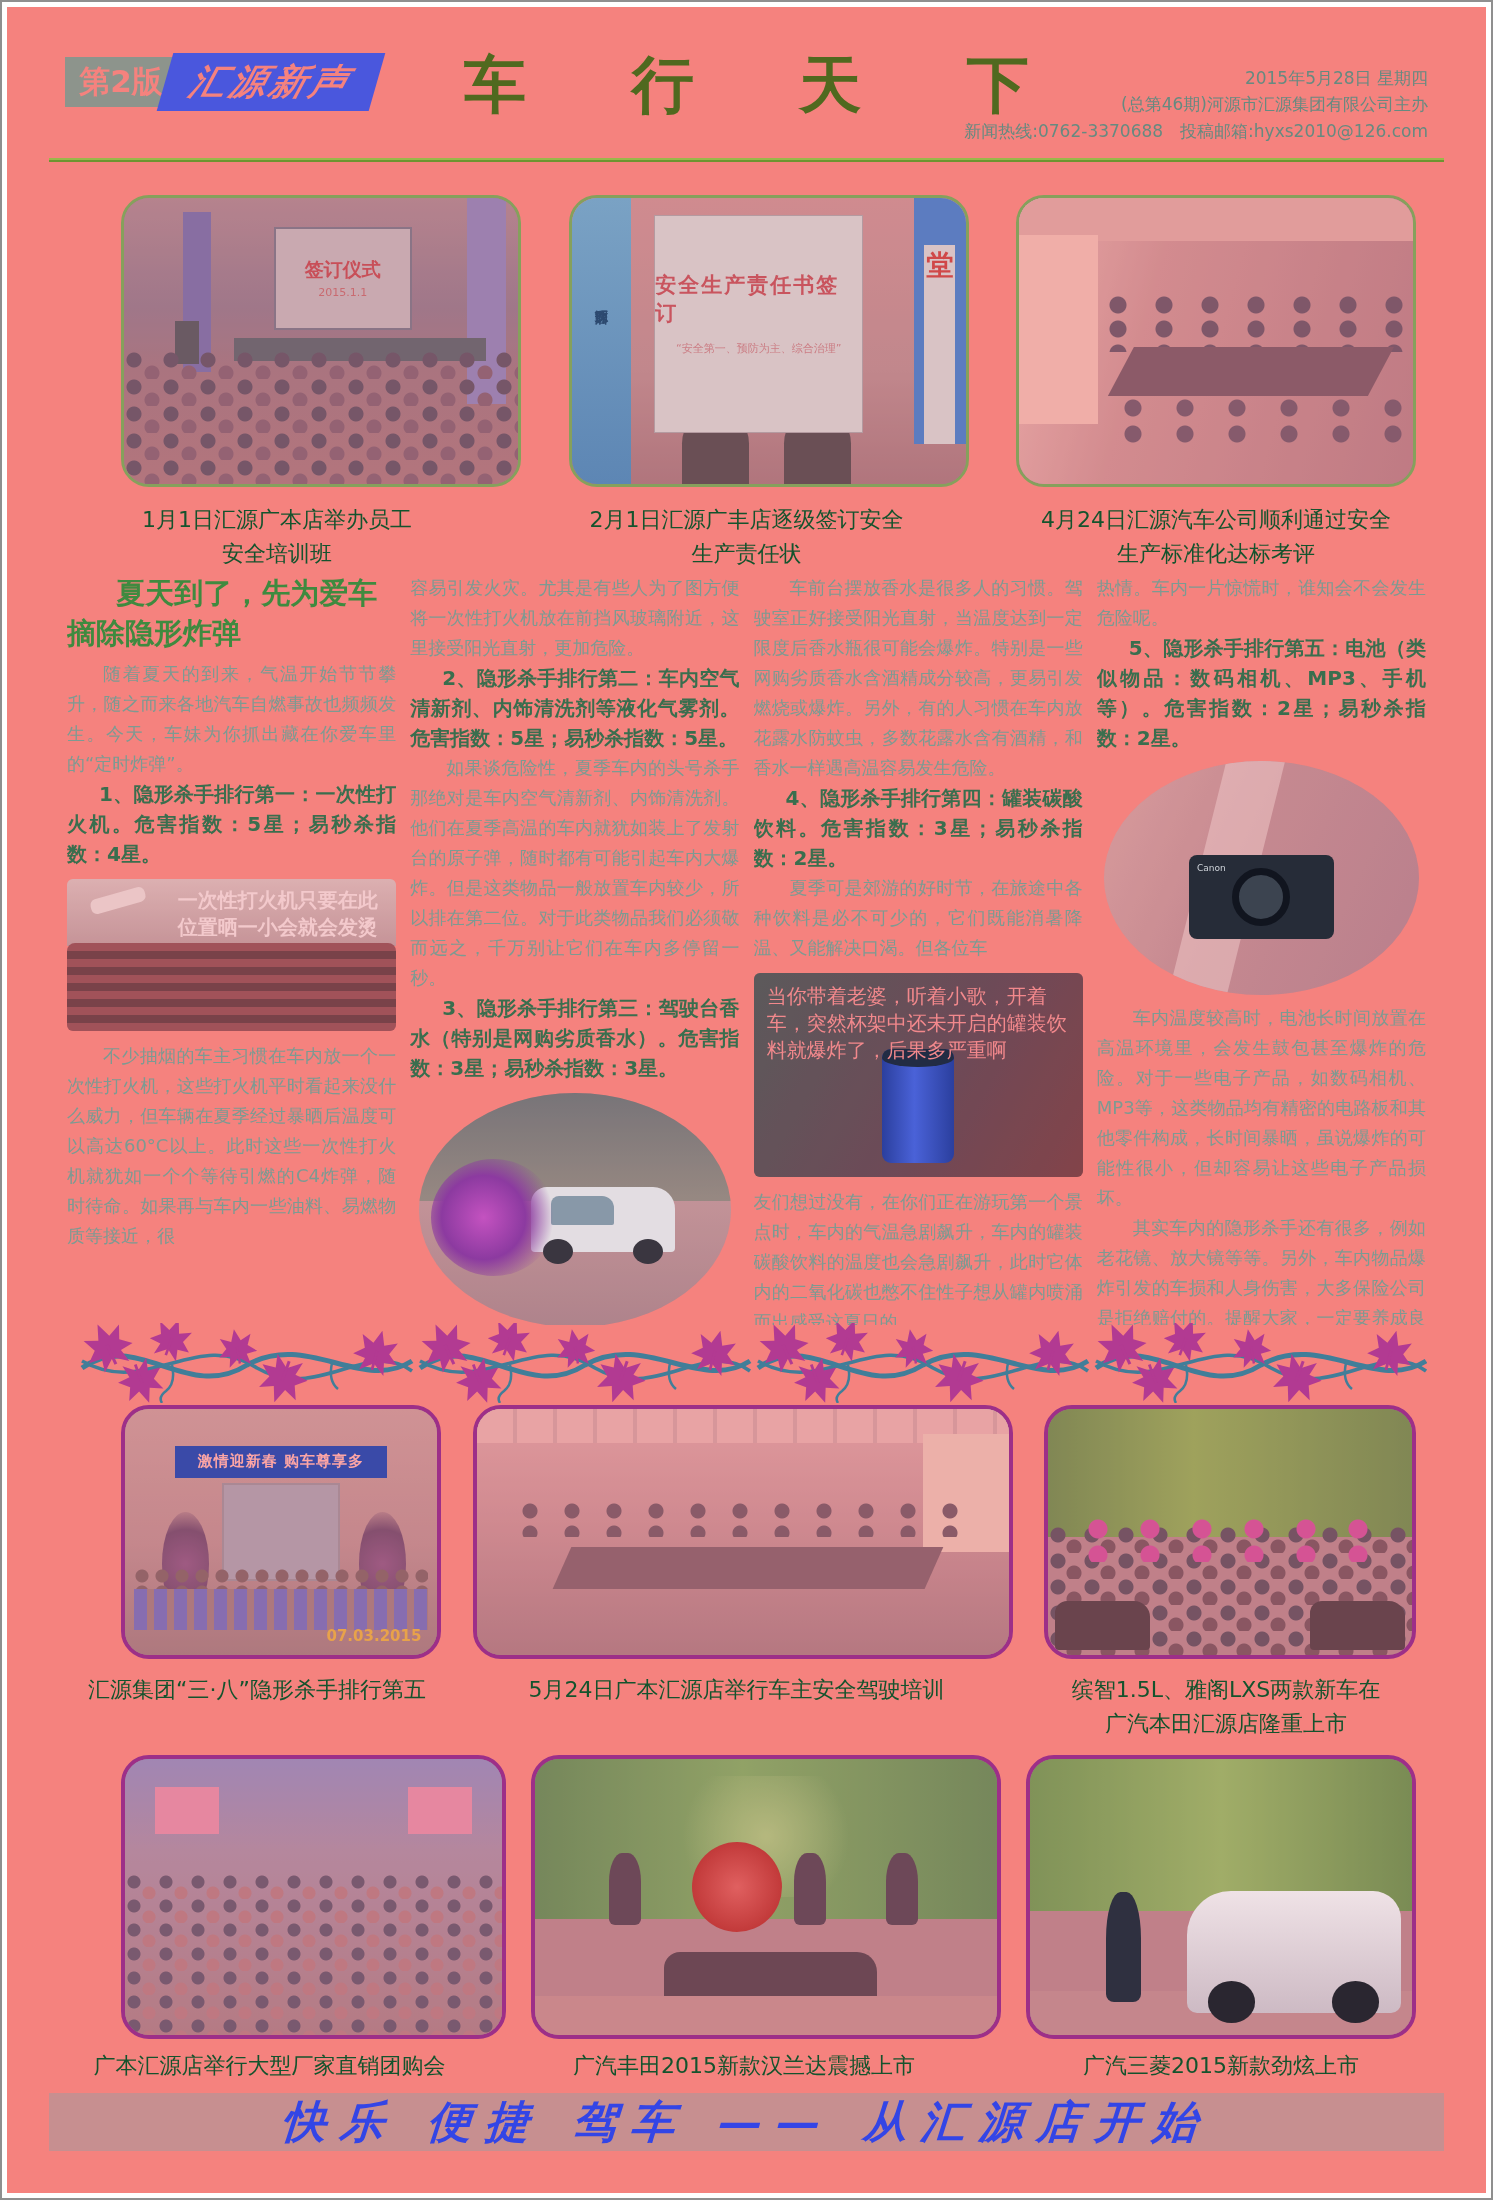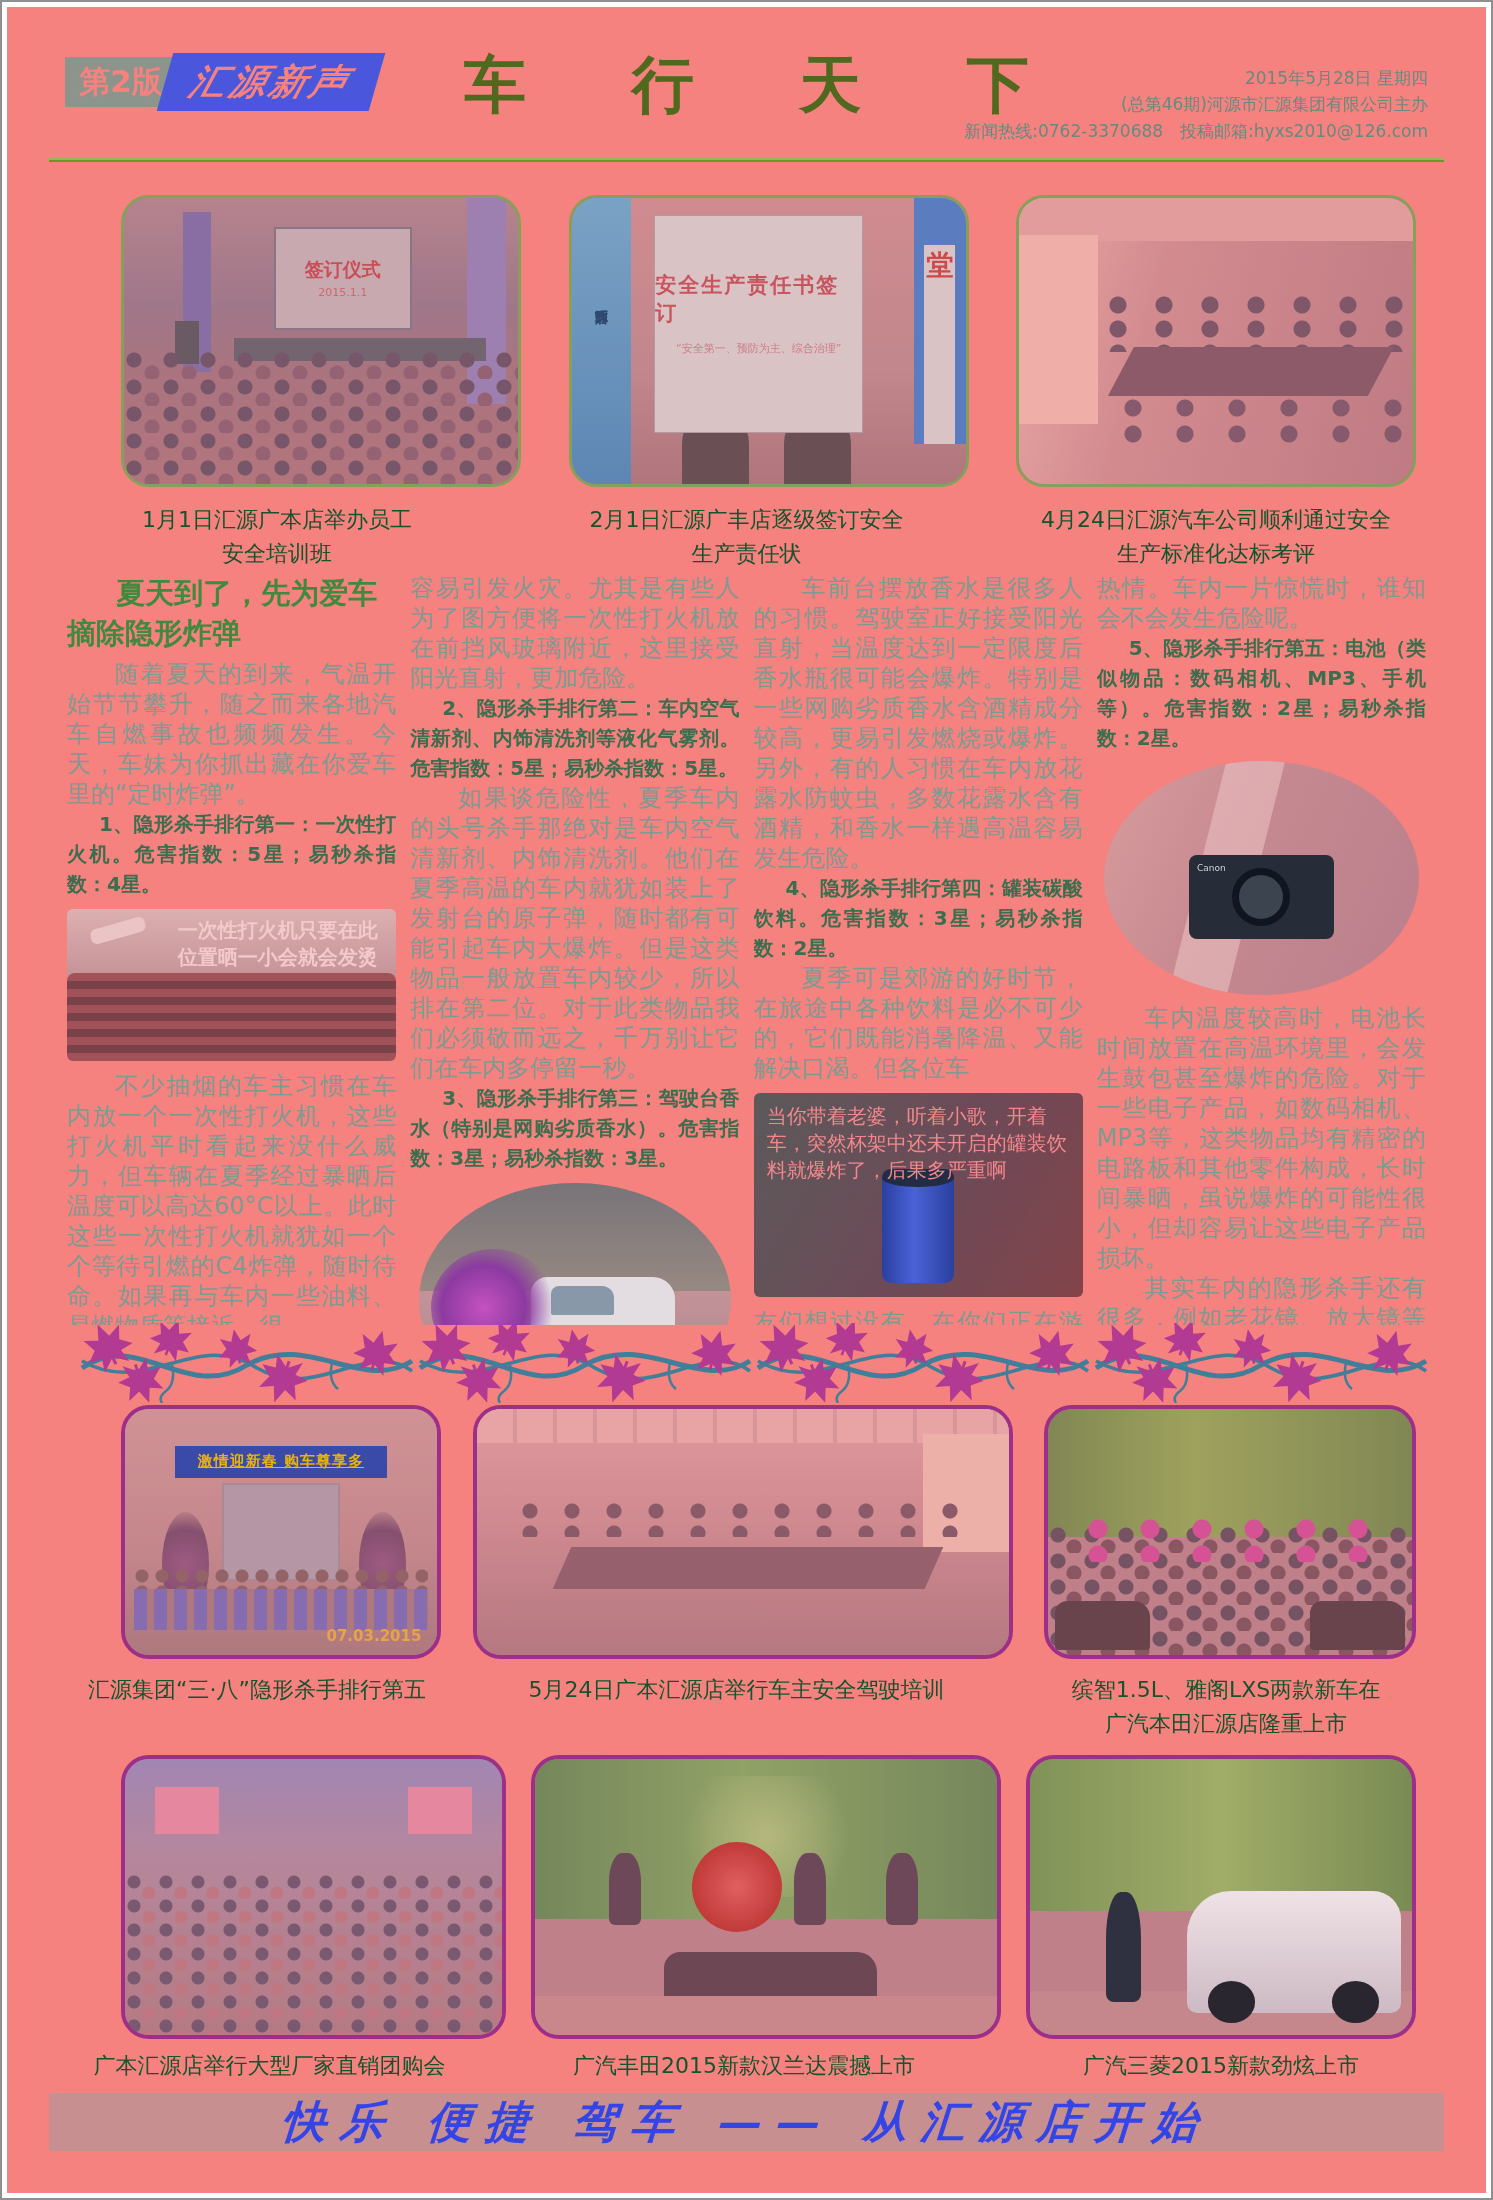--- a/index.html
+++ b/index.html
@@ -81,23 +81,23 @@
   .t3-table { left:26%; top:52%; width:66%; height:17%; background:#5f4a60; transform:skewX(-28deg); }
   .t3-people { left:22%; right:0; top:34%; height:20%;
     background-image:radial-gradient(circle at 12px 10px,#4c4662 8px,rgba(0,0,0,0) 9px);
     background-size:46px 24px; }
   .t3-people2 { left:26%; right:0; top:70%; height:16%;
     background-image:radial-gradient(circle at 12px 10px,#564a66 8px,rgba(0,0,0,0) 9px);
     background-size:52px 26px; }
 
   
   .m1-facade { inset:0; background:linear-gradient(180deg,#c09aa0 0%,#b08a94 55%,#8f7580 100%); }
-  .m1-led { left:16%; top:15%; width:68%; height:13%; background:#3a4aa8; color:#eab308;
+  .m1-led { left:16%; top:15%; width:68%; height:13%; background:#3a4aa8; color:#fca5a5;
     font-size:15px; font-weight:bold; display:flex; align-items:center; justify-content:center;
-    letter-spacing:1px; z-index:2;text-decoration:underline; }
+    letter-spacing:1px; z-index:2; }
   .m1-door { left:31%; top:30%; width:38%; height:40%; background:#9aa0b8; border:2px solid #8a8ca0; }
   .m1-plant { width:15%; height:42%; bottom:16%; border-radius:50%;
     background:radial-gradient(circle,#7a4a86 0%,#553a6a 60%,rgba(85,58,106,0) 100%); }
   .m1-heads { left:3%; right:3%; bottom:26%; height:9%;
     background-image:radial-gradient(circle at 8px 7px,#6a5660 6px,rgba(0,0,0,0) 7px);
     background-size:20px 16px; }
   .m1-bodies { left:3%; right:3%; bottom:10%; height:17%;
     background:repeating-linear-gradient(90deg,#5865c8 0 13px,#8f7580 13px 20px); }
   .m1-stamp { right:5%; bottom:4%; color:#e8a24a; font-size:15px; font-weight:bold; z-index:2; }
 
@@ -150,21 +150,21 @@
   .b3-floor { bottom:0; left:0; right:0; height:16%; background:#b08894; }
   .b3-suv { right:3%; bottom:8%; width:56%; height:44%; border-radius:44px 28px 10px 10px;
     background:linear-gradient(180deg,#efe2e6 0%,#cdbac4 100%); z-index:2;}
   .b3-wheel { bottom:-8%; width:22%; height:34%; border-radius:50%; background:#2a2630; }
   .b3-man { left:20%; bottom:12%; width:9%; height:40%; background:#2f3040; border-radius:42% 42% 8px 8px; z-index:2;}
 
   
   .article { position:absolute; left:60px; right:60px; top:566px; height:752px;
     display:flex; gap:14px; }
   .col { width:331px; height:100%; overflow:hidden; }
-  .body-text { color:#7d9a92; font-size:24px; line-height:30px; text-align:justify; }
+  .body-text { color:#7d9a92; font-size:18px; line-height:30px; text-align:justify; }
   .body-text.ind { text-indent:2em; }
   .lead { color:#3a6e4e; font-size:20px; line-height:30px; font-weight:bold; text-align:justify; text-indent:1.6em; }
   .art-title { color:#3f8a3f; font-size:29px; line-height:40px; font-weight:bold; text-indent:1.7em; margin-bottom:6px; }
 
   .a-photo { position:relative; overflow:hidden; border-radius:6px; margin:10px 0; }
   .a-photo::after { content:""; position:absolute; inset:0; background:rgba(245,130,124,0.22); pointer-events:none; }
   .a1 { height:152px; }
   .a1-dash { top:0; left:0; right:0; height:44%; background:linear-gradient(180deg,#d5bcc0,#b898a0); }
   .a1-lighter { left:7%; top:9%; width:17%; height:10%; background:#e8d8dc; border-radius:6px; transform:rotate(-16deg); }
   .a1-vent { bottom:0; left:0; right:0; height:58%; border-radius:8px 8px 0 0;

